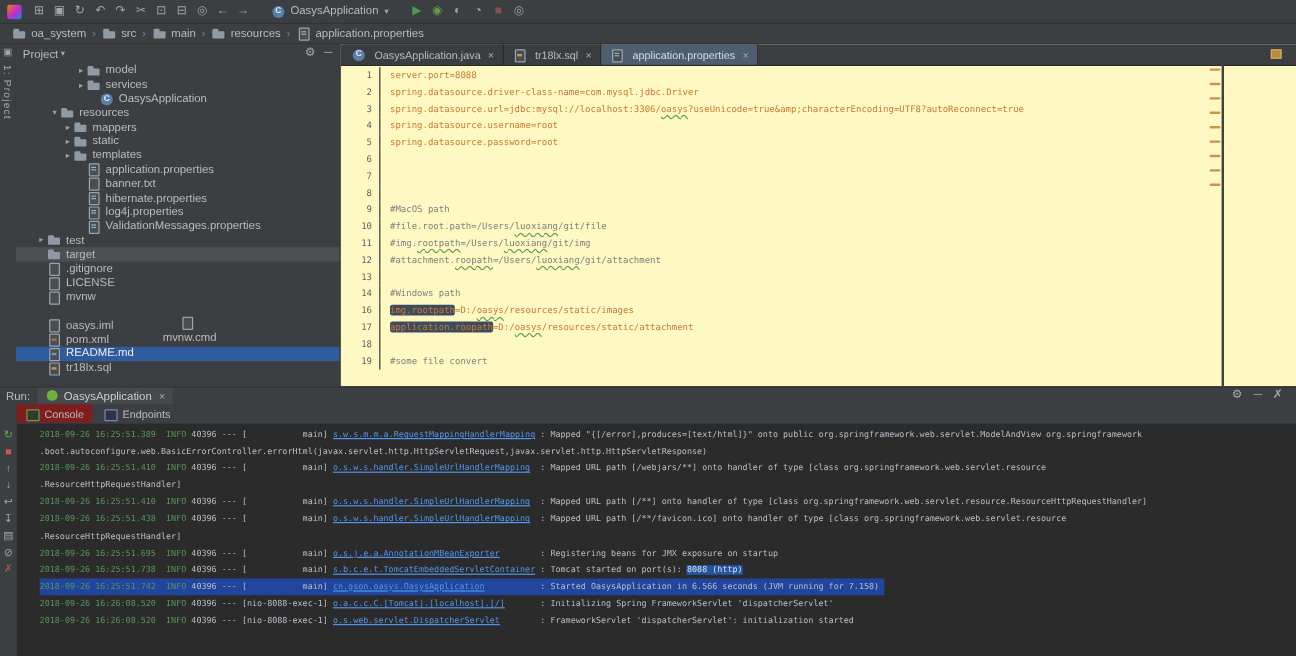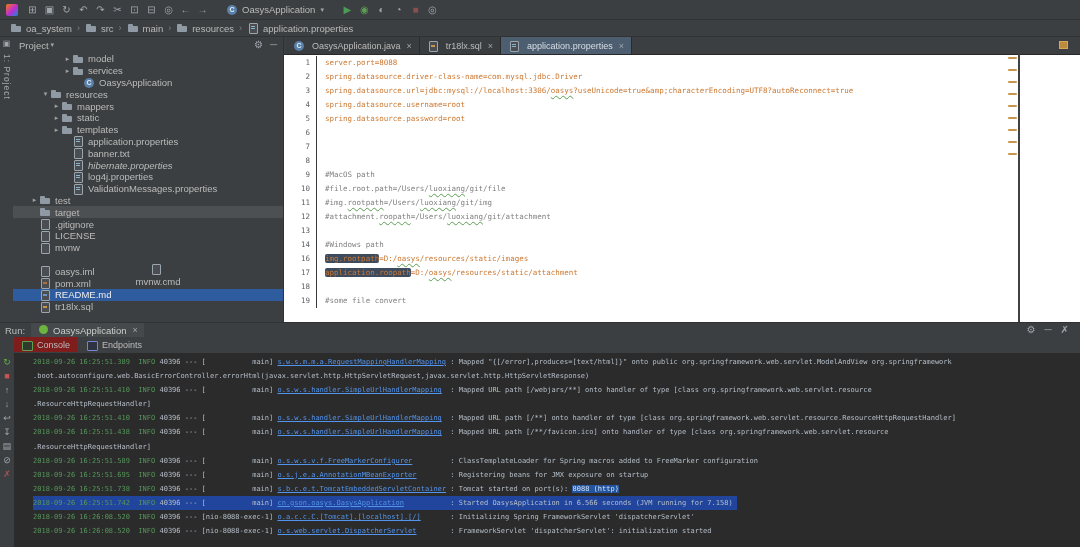--- a/index.html
+++ b/index.html
@@ -51,21 +51,21 @@
     content:"";position:absolute;left:2px;top:1px;width:7px;height:9px;border:1px solid #9aa5ae;border-radius:1px;background:#4a4e52;}
   .i-prop::after{content:"";position:absolute;left:4px;top:4px;width:4px;height:1px;background:#8ab6c8;box-shadow:0 2px 0 #8ab6c8;}
   .i-sql::after{content:"";position:absolute;left:4px;top:5px;width:4px;height:2px;background:#c7954c;}
   .i-xml::after{content:"";position:absolute;left:4px;top:5px;width:4px;height:2px;background:#b0703f;}
   .i-md::after{content:"";position:absolute;left:4px;top:5px;width:4px;height:2px;background:#6a94c2;}
   .i-boot::before{content:"";position:absolute;left:2px;top:1px;width:9px;height:9px;border-radius:50%;background:#6db33f;}
   .i-console::before{content:"";position:absolute;left:1px;top:2px;width:9px;height:8px;background:#2f3a2f;border:1px solid #5ea152;border-radius:1px;}
   .i-endpoints::before{content:"";position:absolute;left:1px;top:2px;width:9px;height:8px;background:#2f3242;border:1px solid #7286d2;border-radius:1px;}
 
   
-  .editor{position:absolute;left:284px;top:37px;right:0;height:285px;background:#ffffff;}
+  .editor{position:absolute;left:284px;top:37px;right:0;height:285px;background:#fef9c3;}
   .tabsbar{height:17px;background:#3c3f41;border-bottom:1px solid #282828;display:flex;align-items:stretch;padding-left:2px;}
   .etab{display:flex;align-items:center;gap:3px;padding:0 7px;font-size:9px;color:#bbbbbb;
     background:#3a3d3f;border-right:1px solid #2b2b2b;height:17px;box-sizing:border-box;}
   .etab.act{background:#4c5e70;color:#d8dee5;}
   .tclose{color:#9fa6ad;font-size:9px;margin-left:3px;}
   .inspect{position:absolute;right:12px;top:4px;width:9px;height:8px;background:#bb8a3d;border:1px solid #d1a85c;box-sizing:border-box;}
   .elines{position:absolute;left:0;top:17px;right:0;bottom:0;overflow:hidden;
     font-family:"DejaVu Sans Mono",monospace;font-size:7.5px;padding-top:2px;}
   .eline{display:flex;height:14px;line-height:14px;white-space:pre;}
   .lnum{flex:0 0 26px;text-align:right;color:#606366;padding-right:6px;border-right:1px solid #393b3d;font-size:7.5px;}
@@ -214,21 +214,21 @@
         <div class="trow" style="padding-left: 50px;">
           <span class="arr"></span>
           <span class="ti i-prop"></span>
           <span class="tlab">application.properties</span>
         </div>
         <div class="trow" style="padding-left: 50px;">
           <span class="arr"></span>
           <span class="ti i-txt"></span>
           <span class="tlab">banner.txt</span>
         </div>
-        <div class="trow" style="padding-left: 50px; font-style: italic;">
+        <div class="trow" style="padding-left: 50px;">
           <span class="arr"></span>
           <span class="ti i-prop"></span>
           <span class="tlab">hibernate.properties</span>
         </div>
         <div class="trow" style="padding-left: 50px;">
           <span class="arr"></span>
           <span class="ti i-prop"></span>
           <span class="tlab">log4j.properties</span>
         </div>
         <div class="trow" style="padding-left: 50px;">
@@ -378,21 +378,20 @@
         <span class="rico" style="color: rgb(160, 85, 83);">✗</span>
       </div>
     <div class="console">
         <div class="cline"><span class="g">2018-09-26 16:25:51.389</span><span class="g">  INFO</span><span class="w"> 40396 --- [           main] </span><span class="b">s.w.s.m.m.a.RequestMappingHandlerMapping</span><span class="w"> : </span><span class="w">Mapped "{[/error],produces=[text/html]}" onto public org.springframework.web.servlet.ModelAndView org.springframework</span></div>
         <div class="cline"><span class="w">.boot.autoconfigure.web.BasicErrorController.errorHtml(javax.servlet.http.HttpServletRequest,javax.servlet.http.HttpServletResponse)</span></div>
         <div class="cline"><span class="g">2018-09-26 16:25:51.410</span><span class="g">  INFO</span><span class="w"> 40396 --- [           main] </span><span class="b">o.s.w.s.handler.SimpleUrlHandlerMapping</span><span class="w">  : </span><span class="w">Mapped URL path [/webjars/**] onto handler of type [class org.springframework.web.servlet.resource</span></div>
         <div class="cline"><span class="w">.ResourceHttpRequestHandler]</span></div>
         <div class="cline"><span class="g">2018-09-26 16:25:51.410</span><span class="g">  INFO</span><span class="w"> 40396 --- [           main] </span><span class="b">o.s.w.s.handler.SimpleUrlHandlerMapping</span><span class="w">  : </span><span class="w">Mapped URL path [/**] onto handler of type [class org.springframework.web.servlet.resource.ResourceHttpRequestHandler]</span></div>
         <div class="cline"><span class="g">2018-09-26 16:25:51.438</span><span class="g">  INFO</span><span class="w"> 40396 --- [           main] </span><span class="b">o.s.w.s.handler.SimpleUrlHandlerMapping</span><span class="w">  : </span><span class="w">Mapped URL path [/**/favicon.ico] onto handler of type [class org.springframework.web.servlet.resource</span></div>
         <div class="cline"><span class="w">.ResourceHttpRequestHandler]</span></div>
-        <div class="cline"><span class="g">2018-09-26 16:25:51.589</span><span class="g">  INFO</span><span class="w"> 40396 --- [           main] </span><span class="b">o.s.w.s.v.f.FreeMarkerConfigurer</span><span class="w">         : </span><span class="w">ClassTemplateLoader for Spring macros added to FreeMarker configuration</span></div>
         <div class="cline"><span class="g">2018-09-26 16:25:51.695</span><span class="g">  INFO</span><span class="w"> 40396 --- [           main] </span><span class="b">o.s.j.e.a.AnnotationMBeanExporter</span><span class="w">        : </span><span class="w">Registering beans for JMX exposure on startup</span></div>
         <div class="cline"><span class="g">2018-09-26 16:25:51.738</span><span class="g">  INFO</span><span class="w"> 40396 --- [           main] </span><span class="b">s.b.c.e.t.TomcatEmbeddedServletContainer</span><span class="w"> : </span><span class="w">Tomcat started on port(s): </span><span class="w hl">8088 (http)</span></div>
         <div class="cline sel"><span class="g">2018-09-26 16:25:51.742</span><span class="g">  INFO</span><span class="w"> 40396 --- [           main] </span><span class="b">cn.gson.oasys.OasysApplication</span><span class="w">           : </span><span class="w">Started OasysApplication in 6.566 seconds (JVM running for 7.158)</span></div>
         <div class="cline"><span class="g">2018-09-26 16:26:08.520</span><span class="g">  INFO</span><span class="w"> 40396 --- [nio-8088-exec-1] </span><span class="b">o.a.c.c.C.[Tomcat].[localhost].[/]</span><span class="w">       : </span><span class="w">Initializing Spring FrameworkServlet 'dispatcherServlet'</span></div>
         <div class="cline"><span class="g">2018-09-26 16:26:08.520</span><span class="g">  INFO</span><span class="w"> 40396 --- [nio-8088-exec-1] </span><span class="b">o.s.web.servlet.DispatcherServlet</span><span class="w">        : </span><span class="w">FrameworkServlet 'dispatcherServlet': initialization started</span></div>
       </div>
   </div>
 
 </div>
 

